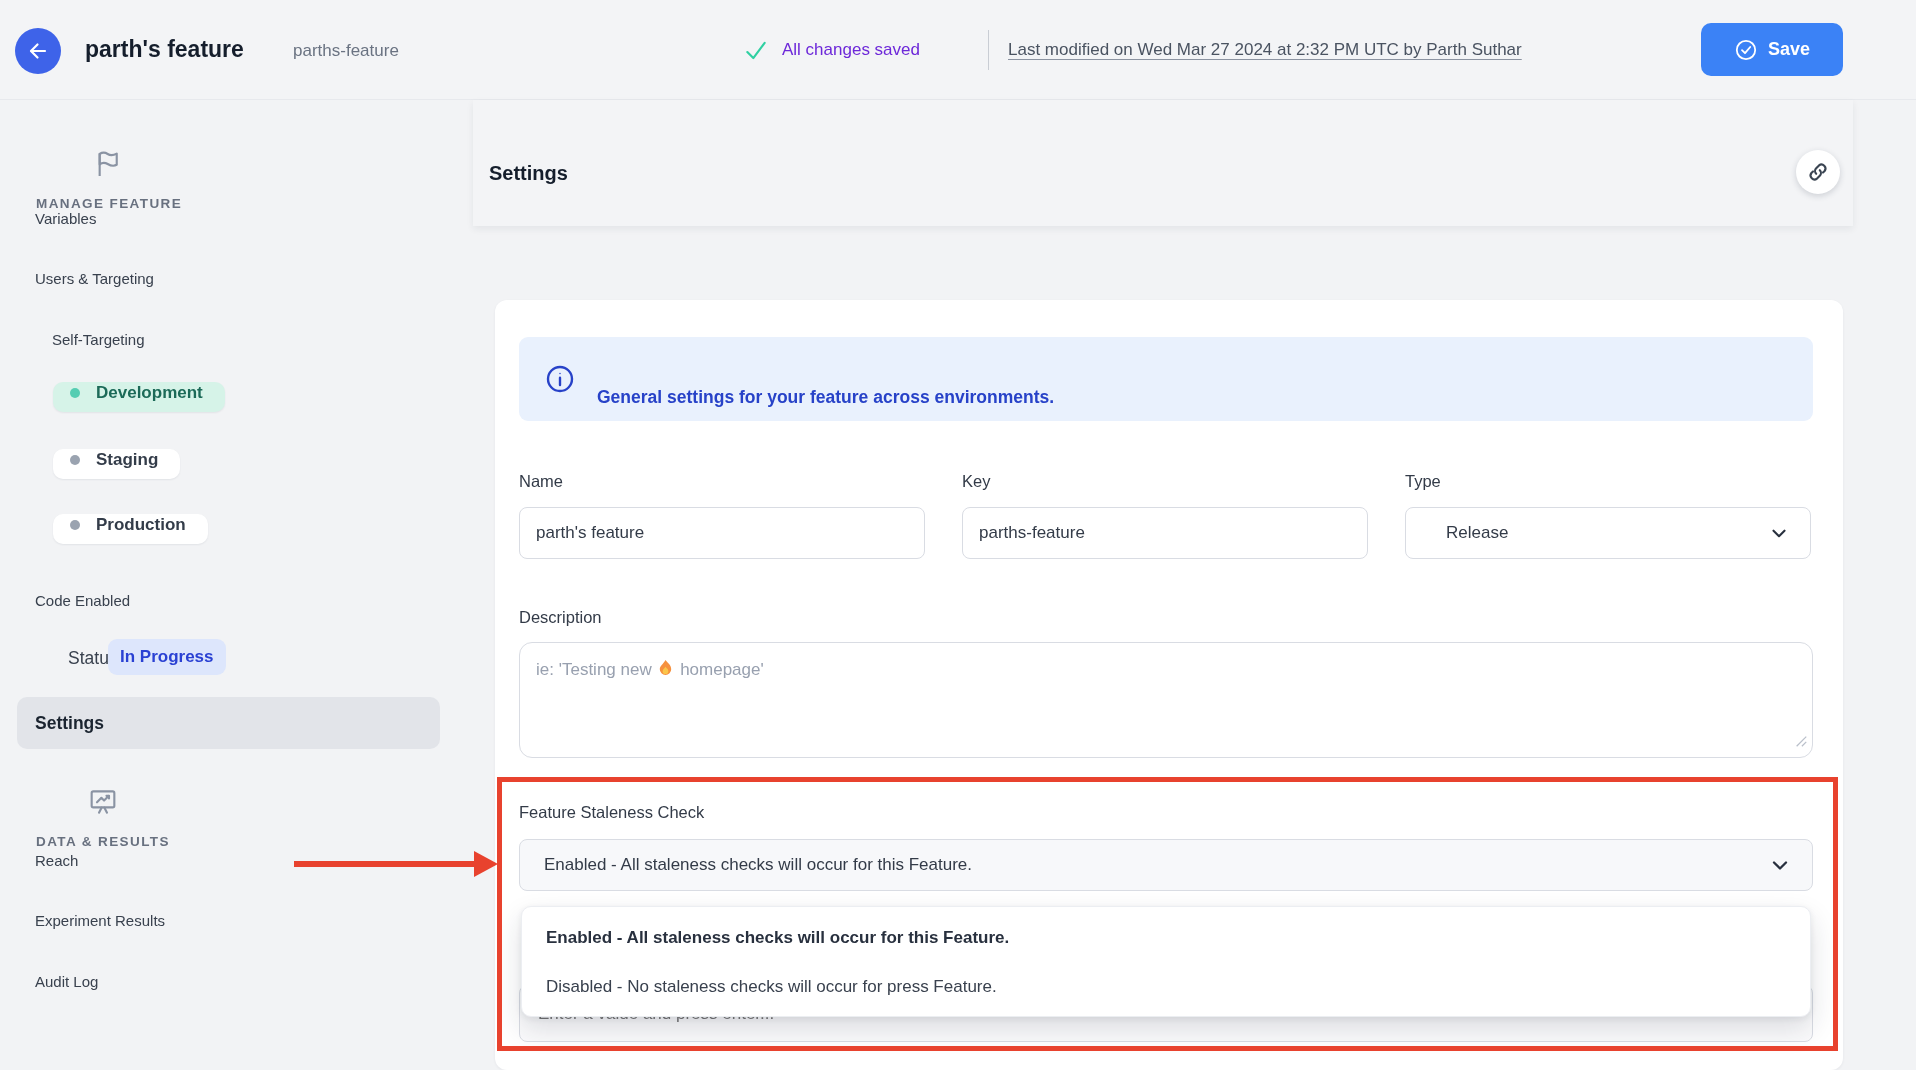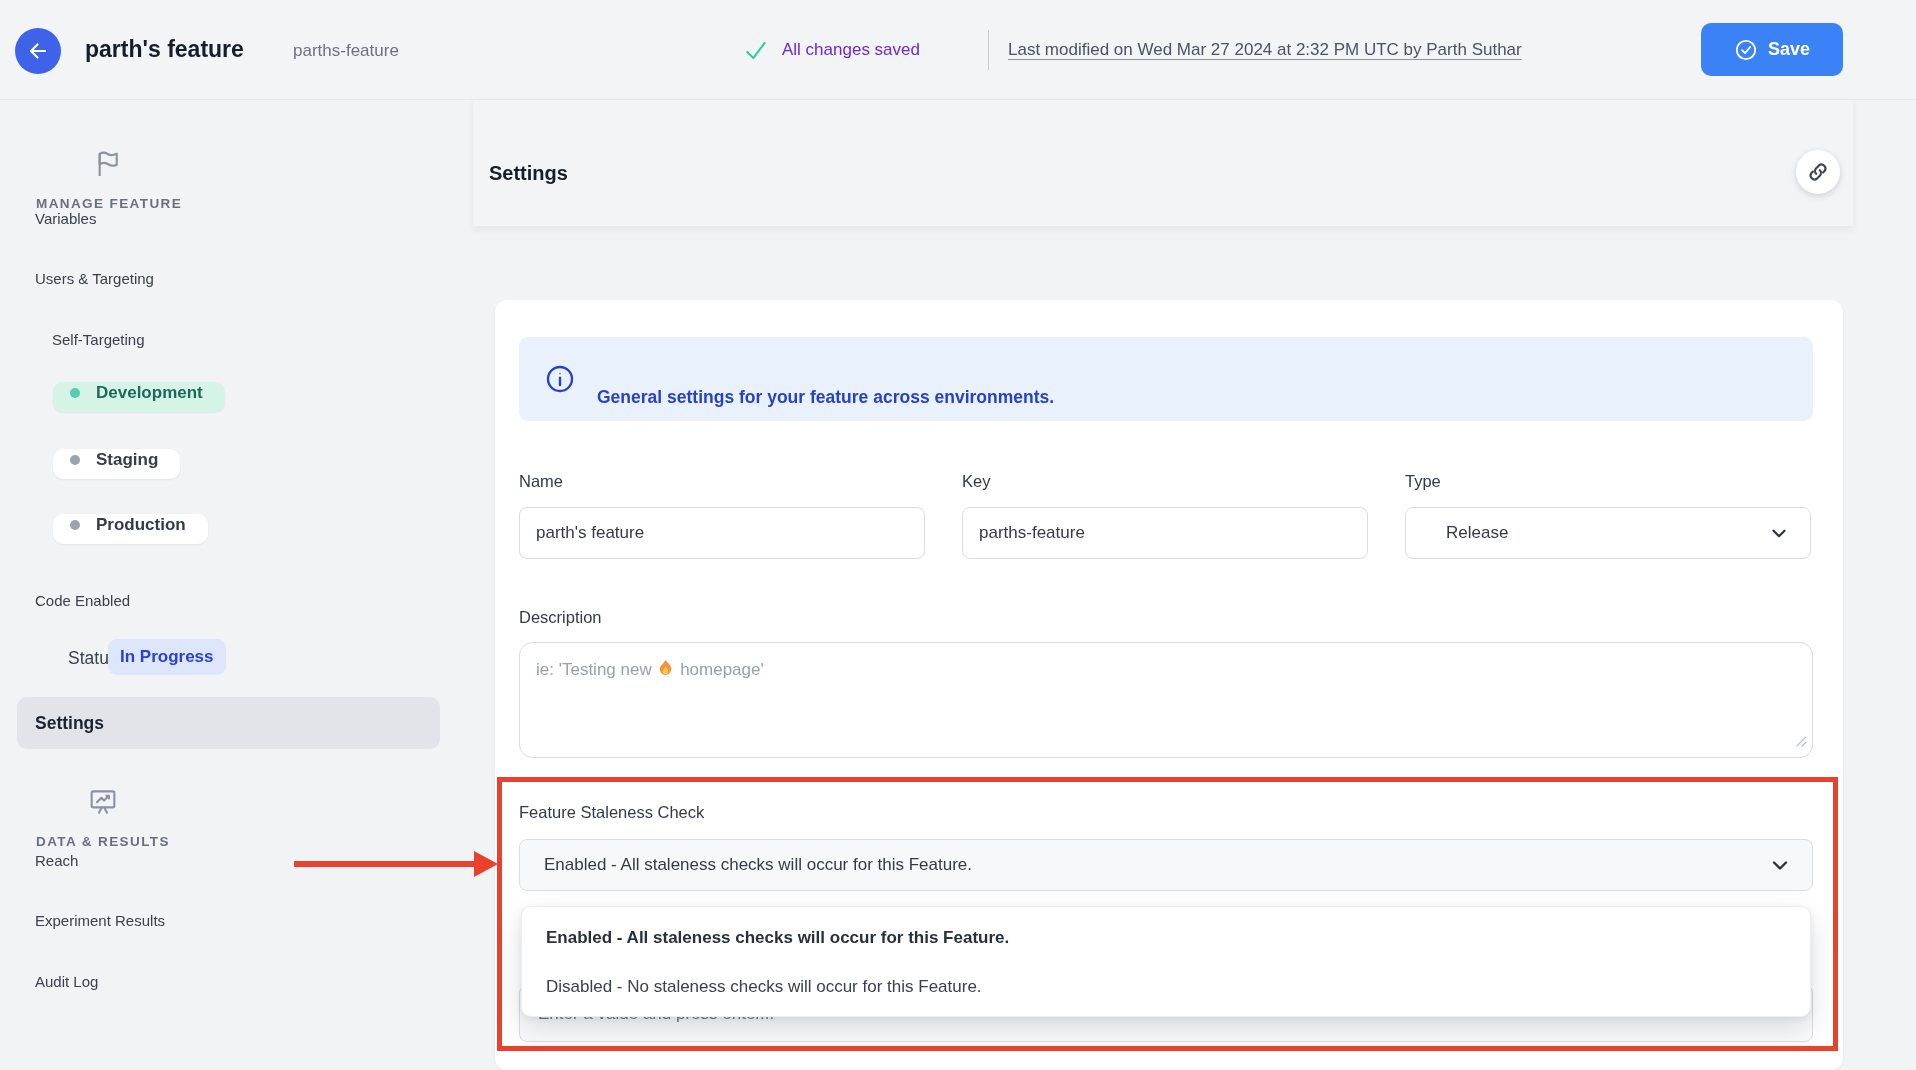--- a/index.html
+++ b/index.html
@@ -287,19 +287,19 @@
       <svg width="24" height="24" viewBox="0 0 24 24" fill="none" stroke="#28303e" stroke-width="2.3" stroke-linecap="round" stroke-linejoin="round">
         <polyline points="6,9.5 12,15.5 18,9.5"></polyline>
       </svg>
     </span>
   </div>
 
   <input class="value-input" placeholder="Enter a value and press enter..." style="">
 
   <div class="dropdown">
     <div class="dropdown-option selected">Enabled - All staleness checks will occur for this Feature.</div>
-    <div class="dropdown-option">Disabled - No staleness checks will occur for this Feature.</div>
+    <div class="dropdown-option">Disabled - No staleness checks will occur for press Feature.</div>
   </div>
 </div>
 
 <div class="anno-arrow-line"></div>
 <div class="anno-arrow-head"></div>
 <div class="anno-rect"></div>
 
 </body></html>

